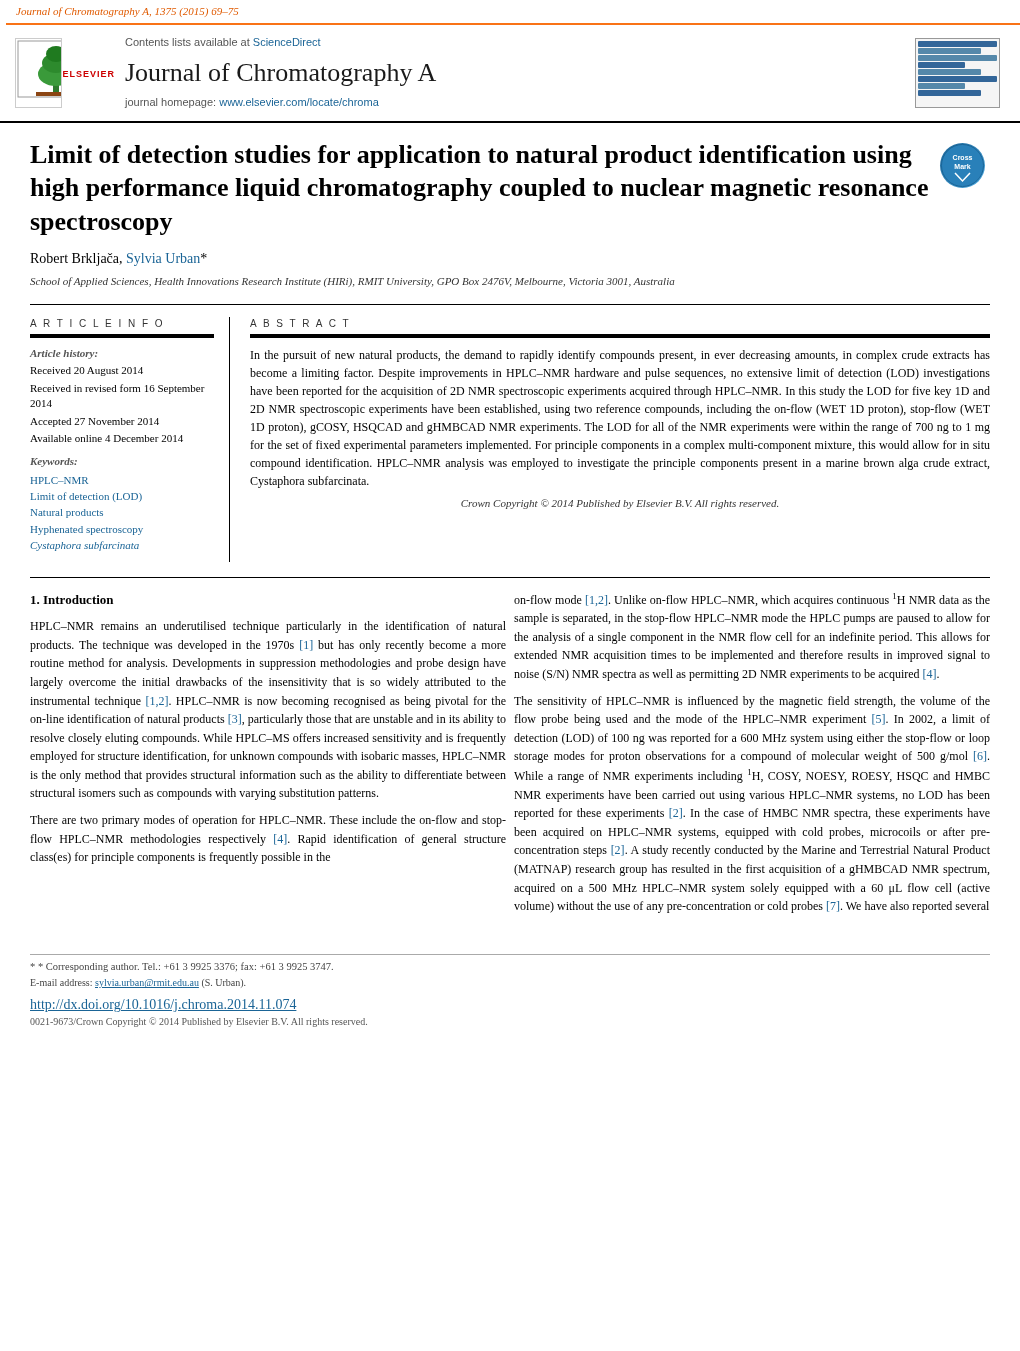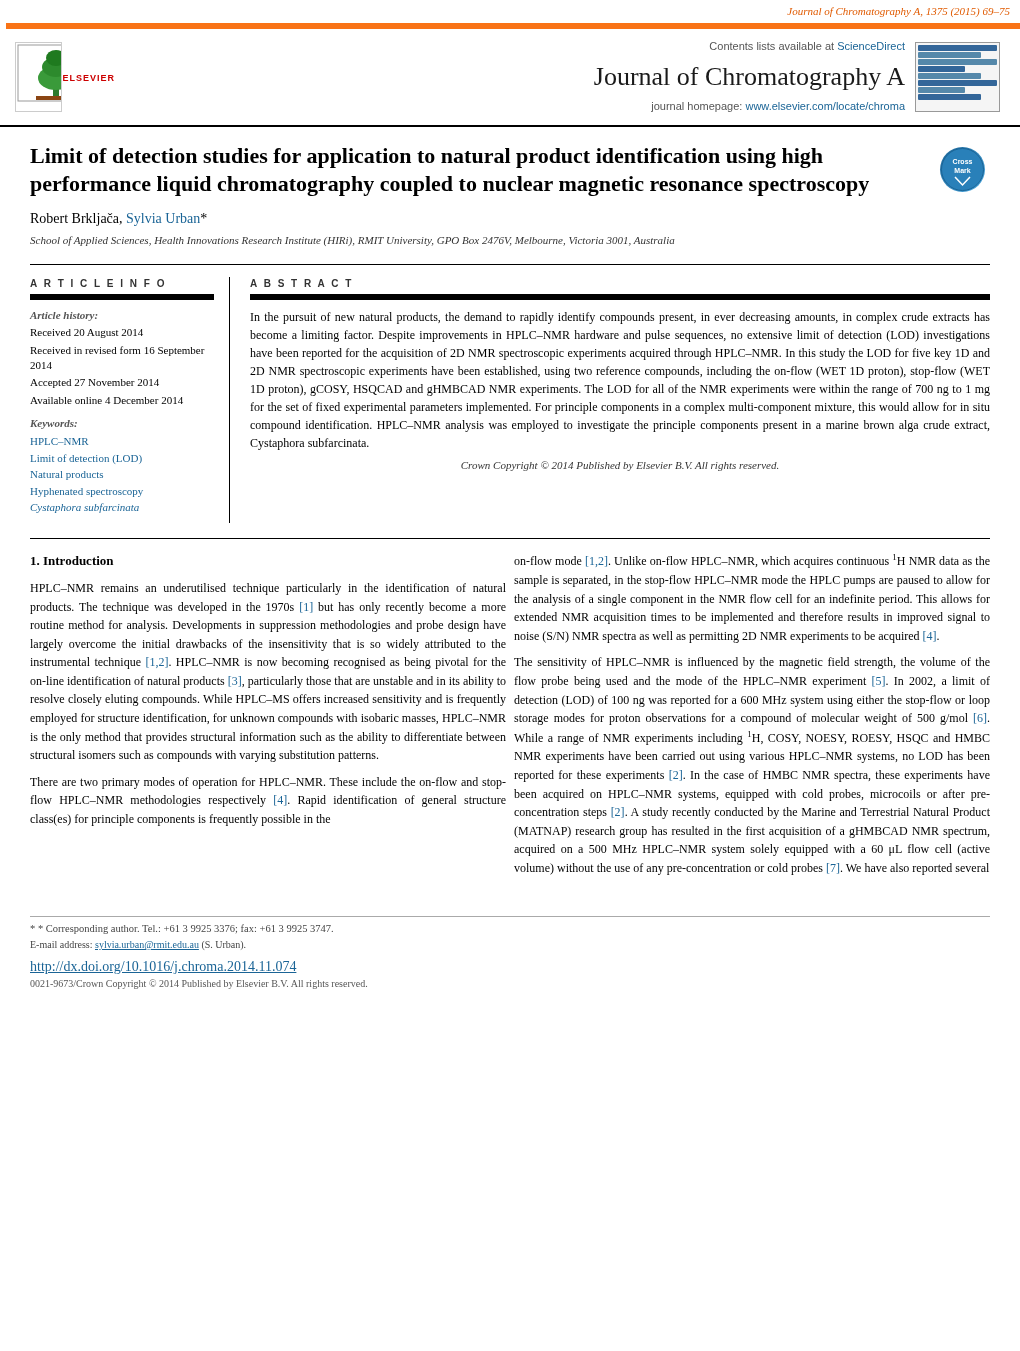--- a/index.html
+++ b/index.html
@@ -12,23 +12,23 @@
       font-size: 13px;
       line-height: 1.4;
     }
     .page-wrapper {
       width: 1020px;
       padding: 0;
     }
     
     .top-header {
       background: #fff;
-      border-bottom: 6px solid #f97316;
+      border-bottom: 2px solid #f97316;
       padding: 4px 10px;
-      text-align: right;
+      text-align: left;
       font-size: 11px;
       color: #e05a00;
       font-style: italic;
       margin-left: 6px;
     }
     
     .journal-header {
       display: flex;
       align-items: center;
       padding: 10px 15px;
@@ -57,21 +57,21 @@
       font-family: Arial, sans-serif;
       letter-spacing: 1px;
     }
     
     .elsevier-tree {
       width: 80px;
       height: 60px;
     }
     .journal-center {
       flex: 1;
-      text-align: right;
+      text-align: left;
       padding: 0 10px;
     }
     .sciencedirect-line {
       font-size: 11px;
       color: #555;
       margin-bottom: 4px;
       font-family: Arial, sans-serif;
     }
     .sciencedirect-link {
       color: #1a6496;
@@ -123,21 +123,21 @@
       padding: 15px 30px 20px 30px;
     }
 
     
     .article-title-section {
       display: flex;
       align-items: flex-start;
       margin-bottom: 10px;
     }
     .article-title {
-      font-size: 22px;
+      font-size: 26px;
       font-weight: bold;
       color: #000;
       line-height: 1.3;
       flex: 1;
     }
     .crossmark-badge {
       width: 50px;
       flex-shrink: 0;
       margin-left: 10px;
       margin-top: 5px;
@@ -189,25 +189,25 @@
       font-size: 11.5px;
     }
     .abstract-col {
       flex: 1;
       font-size: 12px;
     }
     .section-heading {
       font-size: 10px;
       letter-spacing: 2px;
       font-family: Arial, sans-serif;
-      font-weight: bold;
+      font-weight: normal;
       text-transform: uppercase;
       color: #333;
       margin-bottom: 8px;
-      border-bottom: 6px solid #000000;
+      border-bottom: 4px solid #000000;
       padding-bottom: 3px;
     }
     .info-subsection {
       margin-bottom: 8px;
     }
     .info-label {
       font-style: italic;
       font-size: 11px;
       font-weight: bold;
       color: #555;

